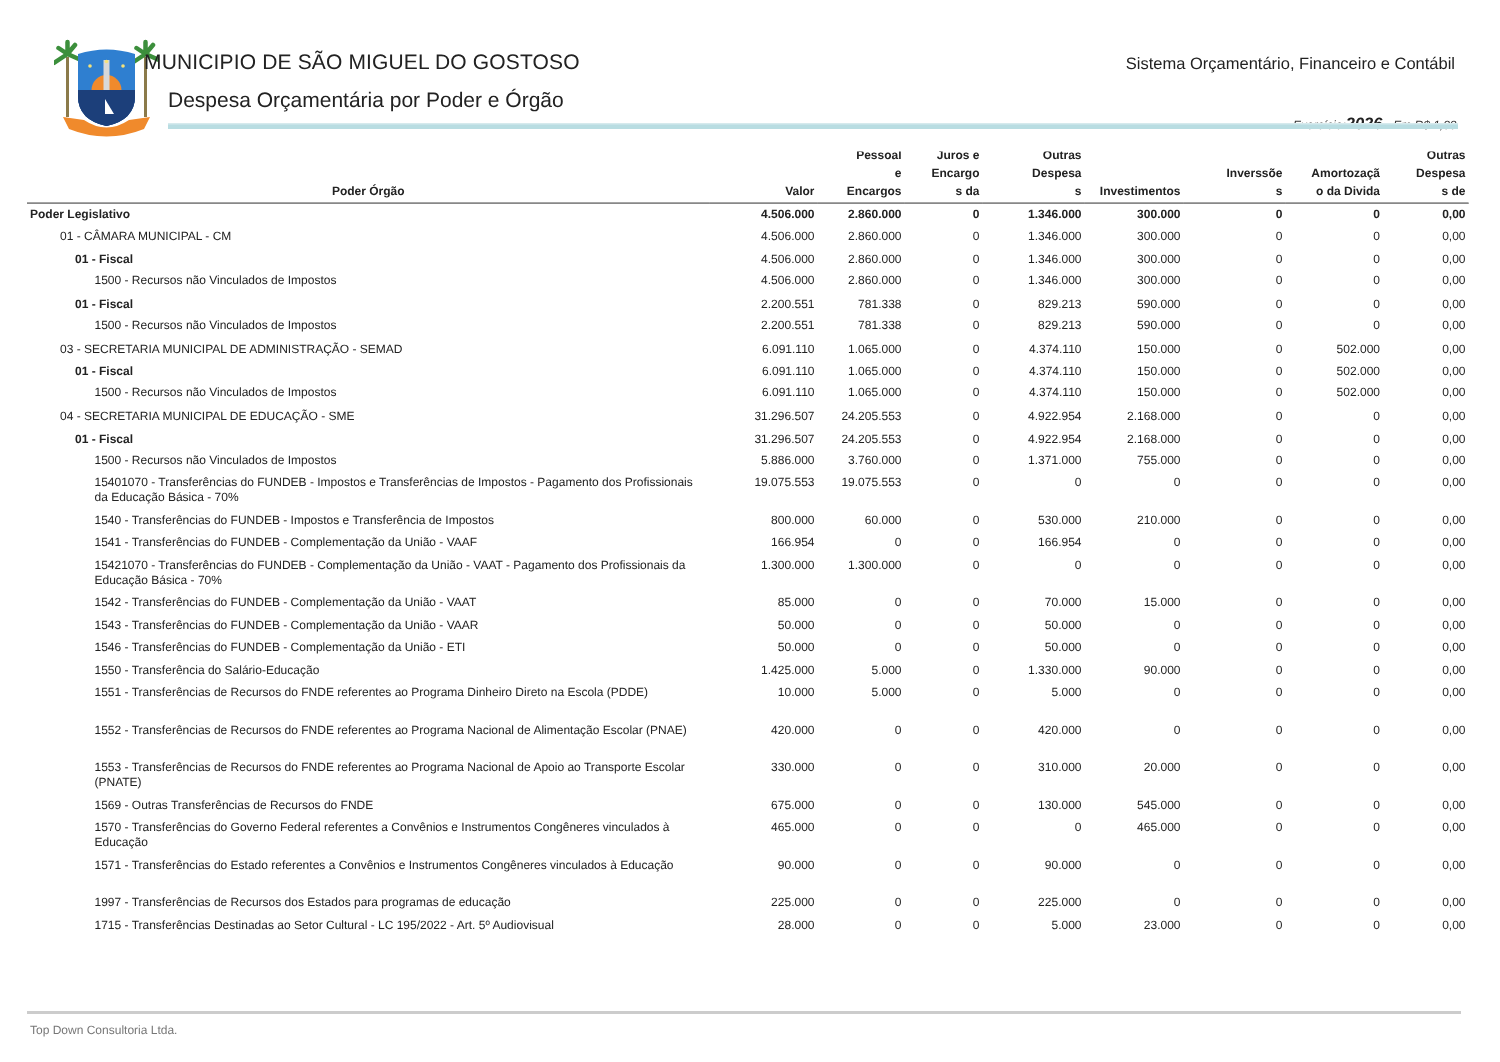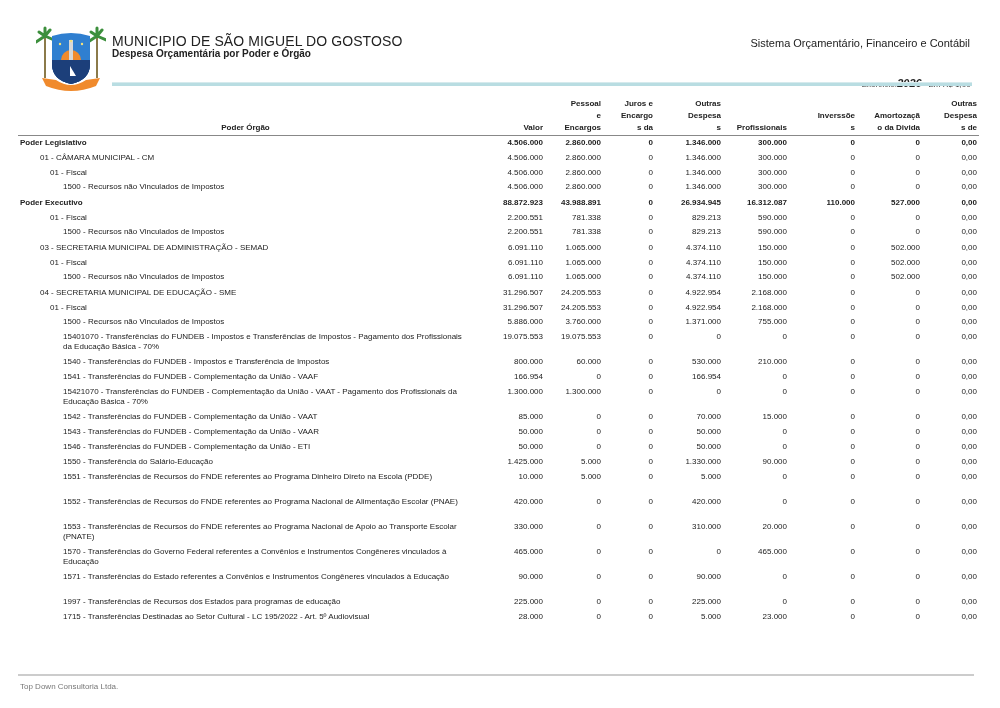--- a/index.html
+++ b/index.html
@@ -1,34 +1,34 @@
 <!DOCTYPE html>
 <html><head>
 <meta charset="utf-8">
 <style>
   html, body { margin: 0; padding: 0; background: #ffffff; }
   body { width: 1000px; height: 708px; position: relative; overflow: hidden; font-family: "Liberation Sans", sans-serif; color: #222; }
   .logo { position: absolute; left: 36px; top: 24px; width: 70px; height: 68px; }
-  .muni-title { position: absolute; left: 112px; top: 33px; font-size: 14px; color: #222; letter-spacing: 0.1px; }
-  .report-title { position: absolute; left: 112px; top: 48px; font-size: 10px; font-weight: bold; color: #222; }
+  .muni-title { position: absolute; left: 96px; top: 33px; font-size: 14px; color: #222; letter-spacing: 0.1px; }
+  .report-title { position: absolute; left: 112px; top: 58px; font-size: 14px; font-weight: normal; color: #222; }
   .system-name { position: absolute; right: 30px; top: 37px; font-size: 11px; color: #222; }
   .exercicio { position: absolute; right: 29px; top: 77px; font-size: 8px; color: #333; font-style: italic; }
   .exercicio b { font-size: 11px; color: #222; }
   .header-rule { position: absolute; left: 112px; right: 28px; top: 82px; height: 3px; background: #b9dde2; border-top: 1px solid #d6eaed; }
 
   table.report { position: absolute; left: 18px; top: 101px; width: 961px; border-collapse: collapse; table-layout: fixed; font-size: 8px; color: #222; }
   table.report th { font-weight: bold; font-size: 8px; text-align: right; vertical-align: bottom; padding: 0 2px 1px 0; line-height: 12px; border-bottom: 1.5px solid #888; height: 33px; }
   table.report th.desc { text-align: center; padding-left: 2px; }
   .hclip { display: block; overflow: hidden; height: 33px; line-height: 12px; display: flex; flex-direction: column; justify-content: flex-end; }
   .hclip span { display: block; }
   table.report td { text-align: right; padding: 0 2px 0 0; vertical-align: top; line-height: 10px; height: 15px; padding-top: 2px; box-sizing: border-box; }
   table.report td.desc { text-align: left; padding-left: 2px; padding-right: 10px; }
   tr.lvl0 td { font-weight: bold; }
   tr.lvl1 td.desc { padding-left: 22px; }
-  tr.lvl2 td.desc { padding-left: 32px; }
+  tr.lvl2 td.desc { padding-left: 32px; font-weight: bold; }
   tr.lvl3 td.desc { padding-left: 45px; }
   tr.lvl3 td { padding-top: 1px; }
   tr.wrap td { height: 25px; }
 
   .footer-rule { position: absolute; left: 18px; right: 26px; top: 674px; height: 2px; background: #ccc; }
   .footer-text { position: absolute; left: 20px; top: 682px; font-size: 8px; color: #777; }
 </style>
 </head>
 <body>
 
@@ -102,21 +102,21 @@
         </th>
         <th>
           <div class="hclip">
             <span>Outras</span>
             <span>Despesa</span>
             <span>s</span>
           </div>
         </th>
         <th>
           <div class="hclip">
-            <span>Profissionais</span>
+            <span>Investimentos</span>
           </div>
         </th>
         <th>
           <div class="hclip">
             <span>Inverssõe</span>
             <span>s</span>
           </div>
         </th>
         <th>
           <div class="hclip">
@@ -171,31 +171,20 @@
         <td class="desc">1500 - Recursos não Vinculados de Impostos</td>
         <td>4.506.000</td>
         <td>2.860.000</td>
         <td>0</td>
         <td>1.346.000</td>
         <td>300.000</td>
         <td>0</td>
         <td>0</td>
         <td>0,00</td>
       </tr>
-      <tr class="lvl0">
-        <td class="desc">Poder Executivo</td>
-        <td>88.872.923</td>
-        <td>43.988.891</td>
-        <td>0</td>
-        <td>26.934.945</td>
-        <td>16.312.087</td>
-        <td>110.000</td>
-        <td>527.000</td>
-        <td>0,00</td>
-      </tr>
       <tr class="lvl2">
         <td class="desc">01 - Fiscal</td>
         <td>2.200.551</td>
         <td>781.338</td>
         <td>0</td>
         <td>829.213</td>
         <td>590.000</td>
         <td>0</td>
         <td>0</td>
         <td>0,00</td>
@@ -391,20 +380,31 @@
         <td class="desc">1553 - Transferências de Recursos do FNDE referentes ao Programa Nacional de Apoio ao Transporte Escolar (PNATE)</td>
         <td>330.000</td>
         <td>0</td>
         <td>0</td>
         <td>310.000</td>
         <td>20.000</td>
         <td>0</td>
         <td>0</td>
         <td>0,00</td>
       </tr>
+      <tr class="lvl3">
+        <td class="desc">1569 - Outras Transferências de Recursos do FNDE</td>
+        <td>675.000</td>
+        <td>0</td>
+        <td>0</td>
+        <td>130.000</td>
+        <td>545.000</td>
+        <td>0</td>
+        <td>0</td>
+        <td>0,00</td>
+      </tr>
       <tr class="lvl3 wrap">
         <td class="desc">1570 - Transferências do Governo Federal referentes a Convênios e Instrumentos Congêneres vinculados à Educação</td>
         <td>465.000</td>
         <td>0</td>
         <td>0</td>
         <td>0</td>
         <td>465.000</td>
         <td>0</td>
         <td>0</td>
         <td>0,00</td>

